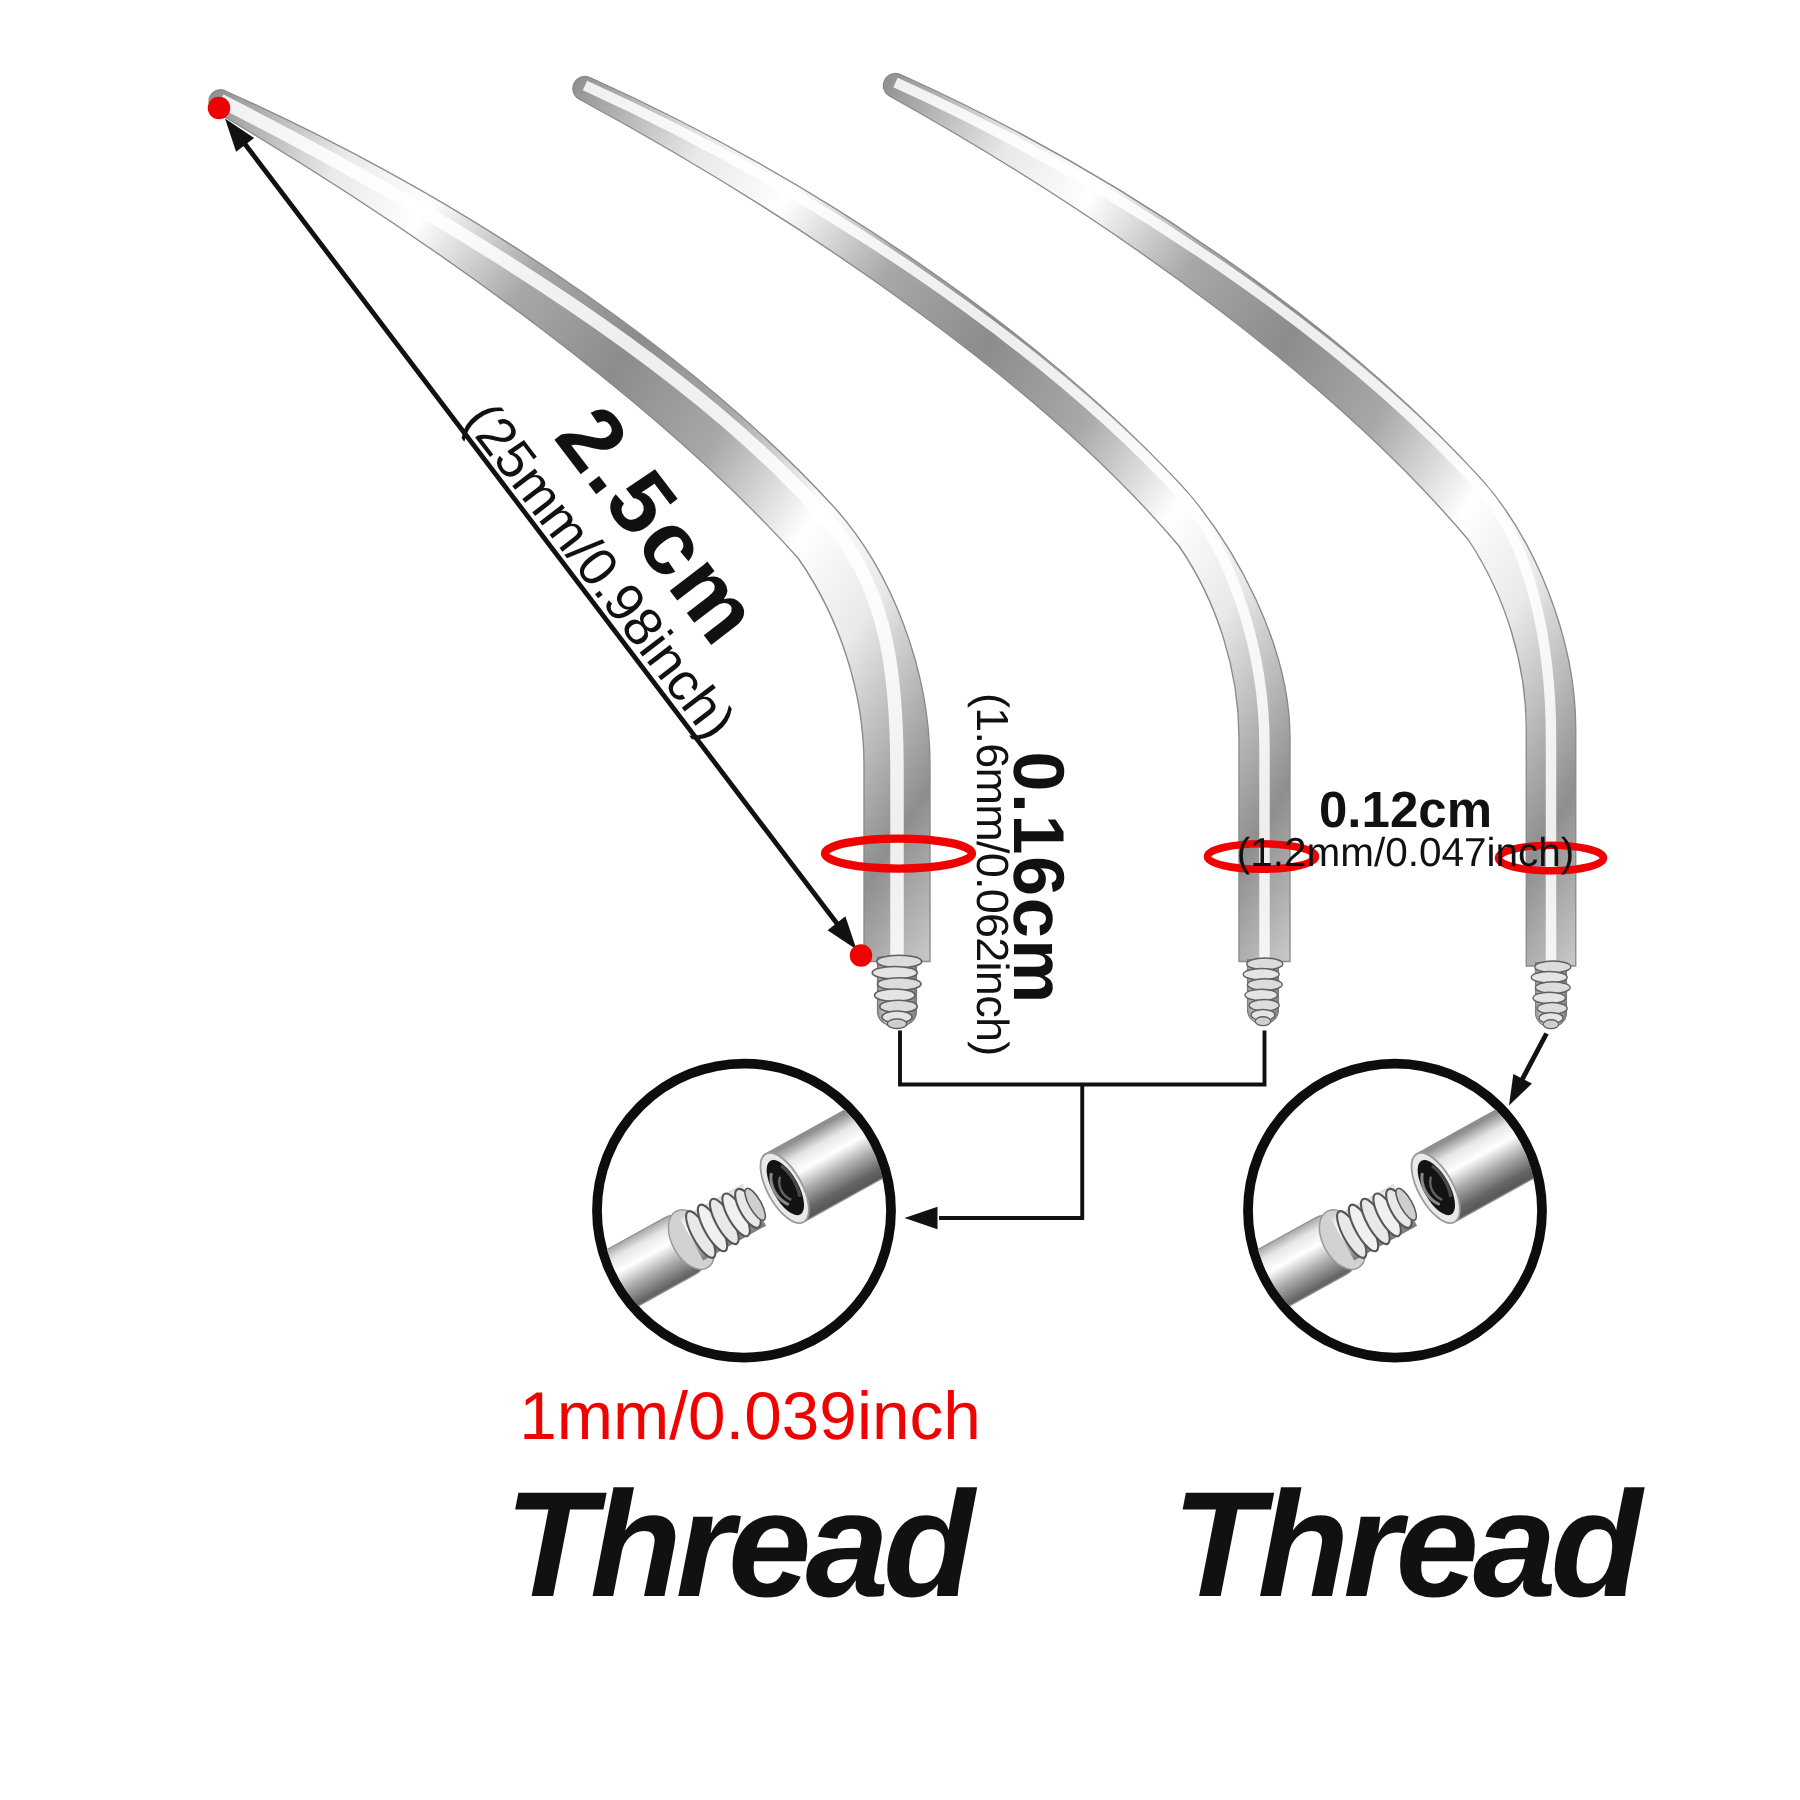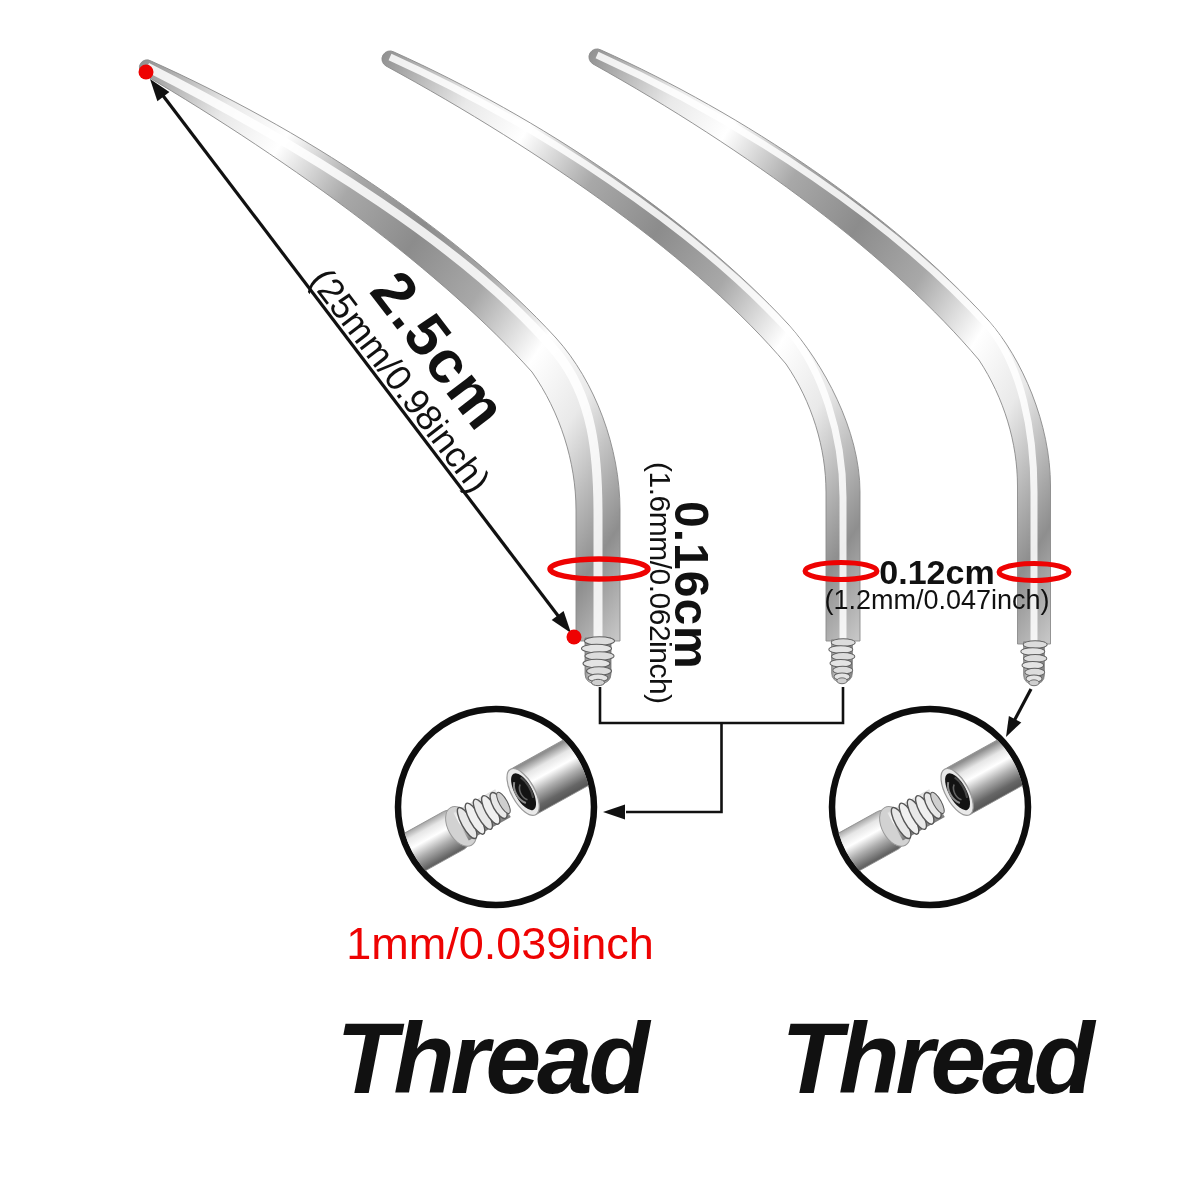--- a/index.html
+++ b/index.html
@@ -9,28 +9,28 @@
   .lbl{position:absolute;z-index:2;color:#111;white-space:nowrap;}
   
   .rot-length{left:423px;top:363px;transform:translate(-50%,-50%) rotate(52.6deg);text-align:center;}
   .rot-length .big{font-size:60px;font-weight:bold;letter-spacing:2px;line-height:58px;}
   .rot-length .small{font-size:36px;line-height:40px;}
   
   .vtext{writing-mode:vertical-rl;text-orientation:mixed;}
   .d1-value{left:667px;top:501px;font-size:48px;font-weight:bold;line-height:48px;letter-spacing:1px;}
   .d1-alt{left:645px;top:462px;font-size:30px;line-height:30px;letter-spacing:-0.5px;}
   
-  .d2-box{left:937px;top:556px;transform:translateX(-50%);text-align:center;}
+  .d2-box{left:937px;top:524px;transform:translateX(-50%);text-align:center;}
   .d2-box .big{font-size:34px;font-weight:bold;line-height:32px;}
   .d2-box .small{font-size:27px;line-height:24px;}
   .red-size{top:918px;transform:translateX(-50%);font-size:45px;color:#ee0202;}
   .red-size.left{left:500px;}
   .red-size.right{left:933px;}
   .thread-word{top:980px;transform:translateX(-50%);font-size:100px;font-weight:bold;
-               font-style:italic;letter-spacing:-4px;line-height:100px;margin-top:28px;}
+               font-style:italic;letter-spacing:-4px;line-height:100px;}
   .thread-word.left{left:491px;}
   .thread-word.right{left:936px;}
 </style>
 </head>
 <body>
 
 <div class="stage">
 
 <svg class="art" width="1200" height="1200" viewBox="0 0 1200 1200">
   <defs>

